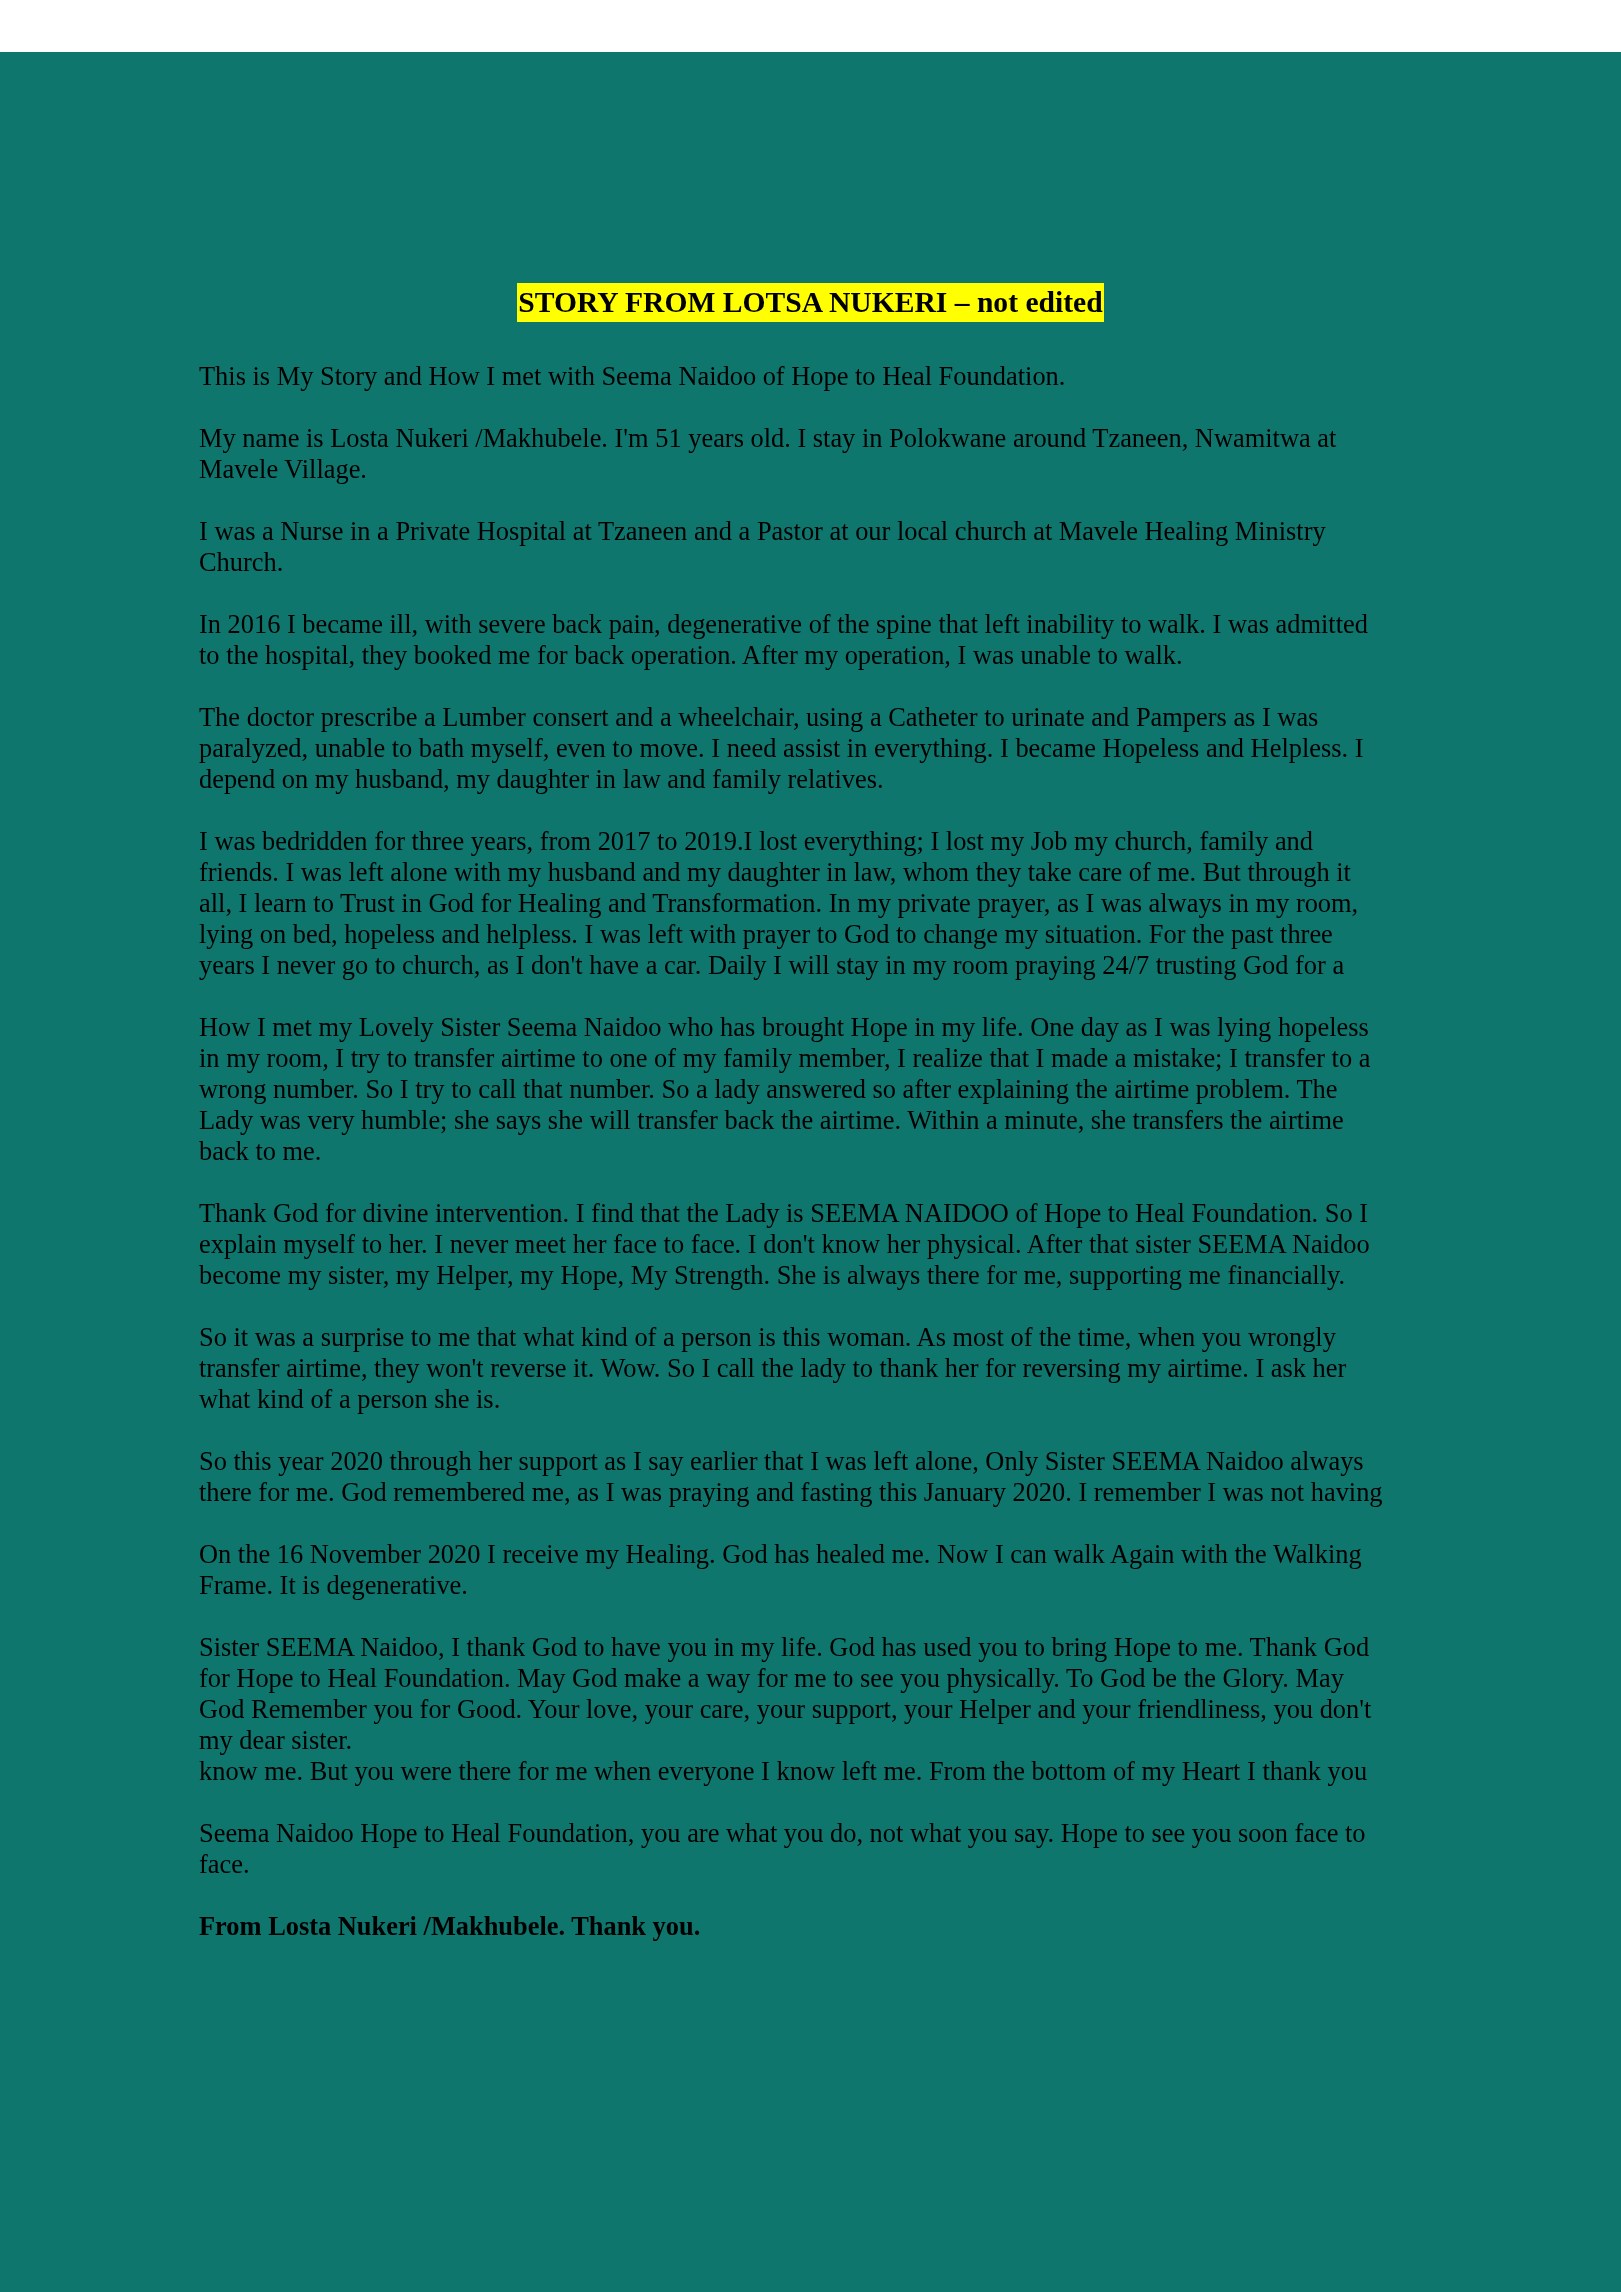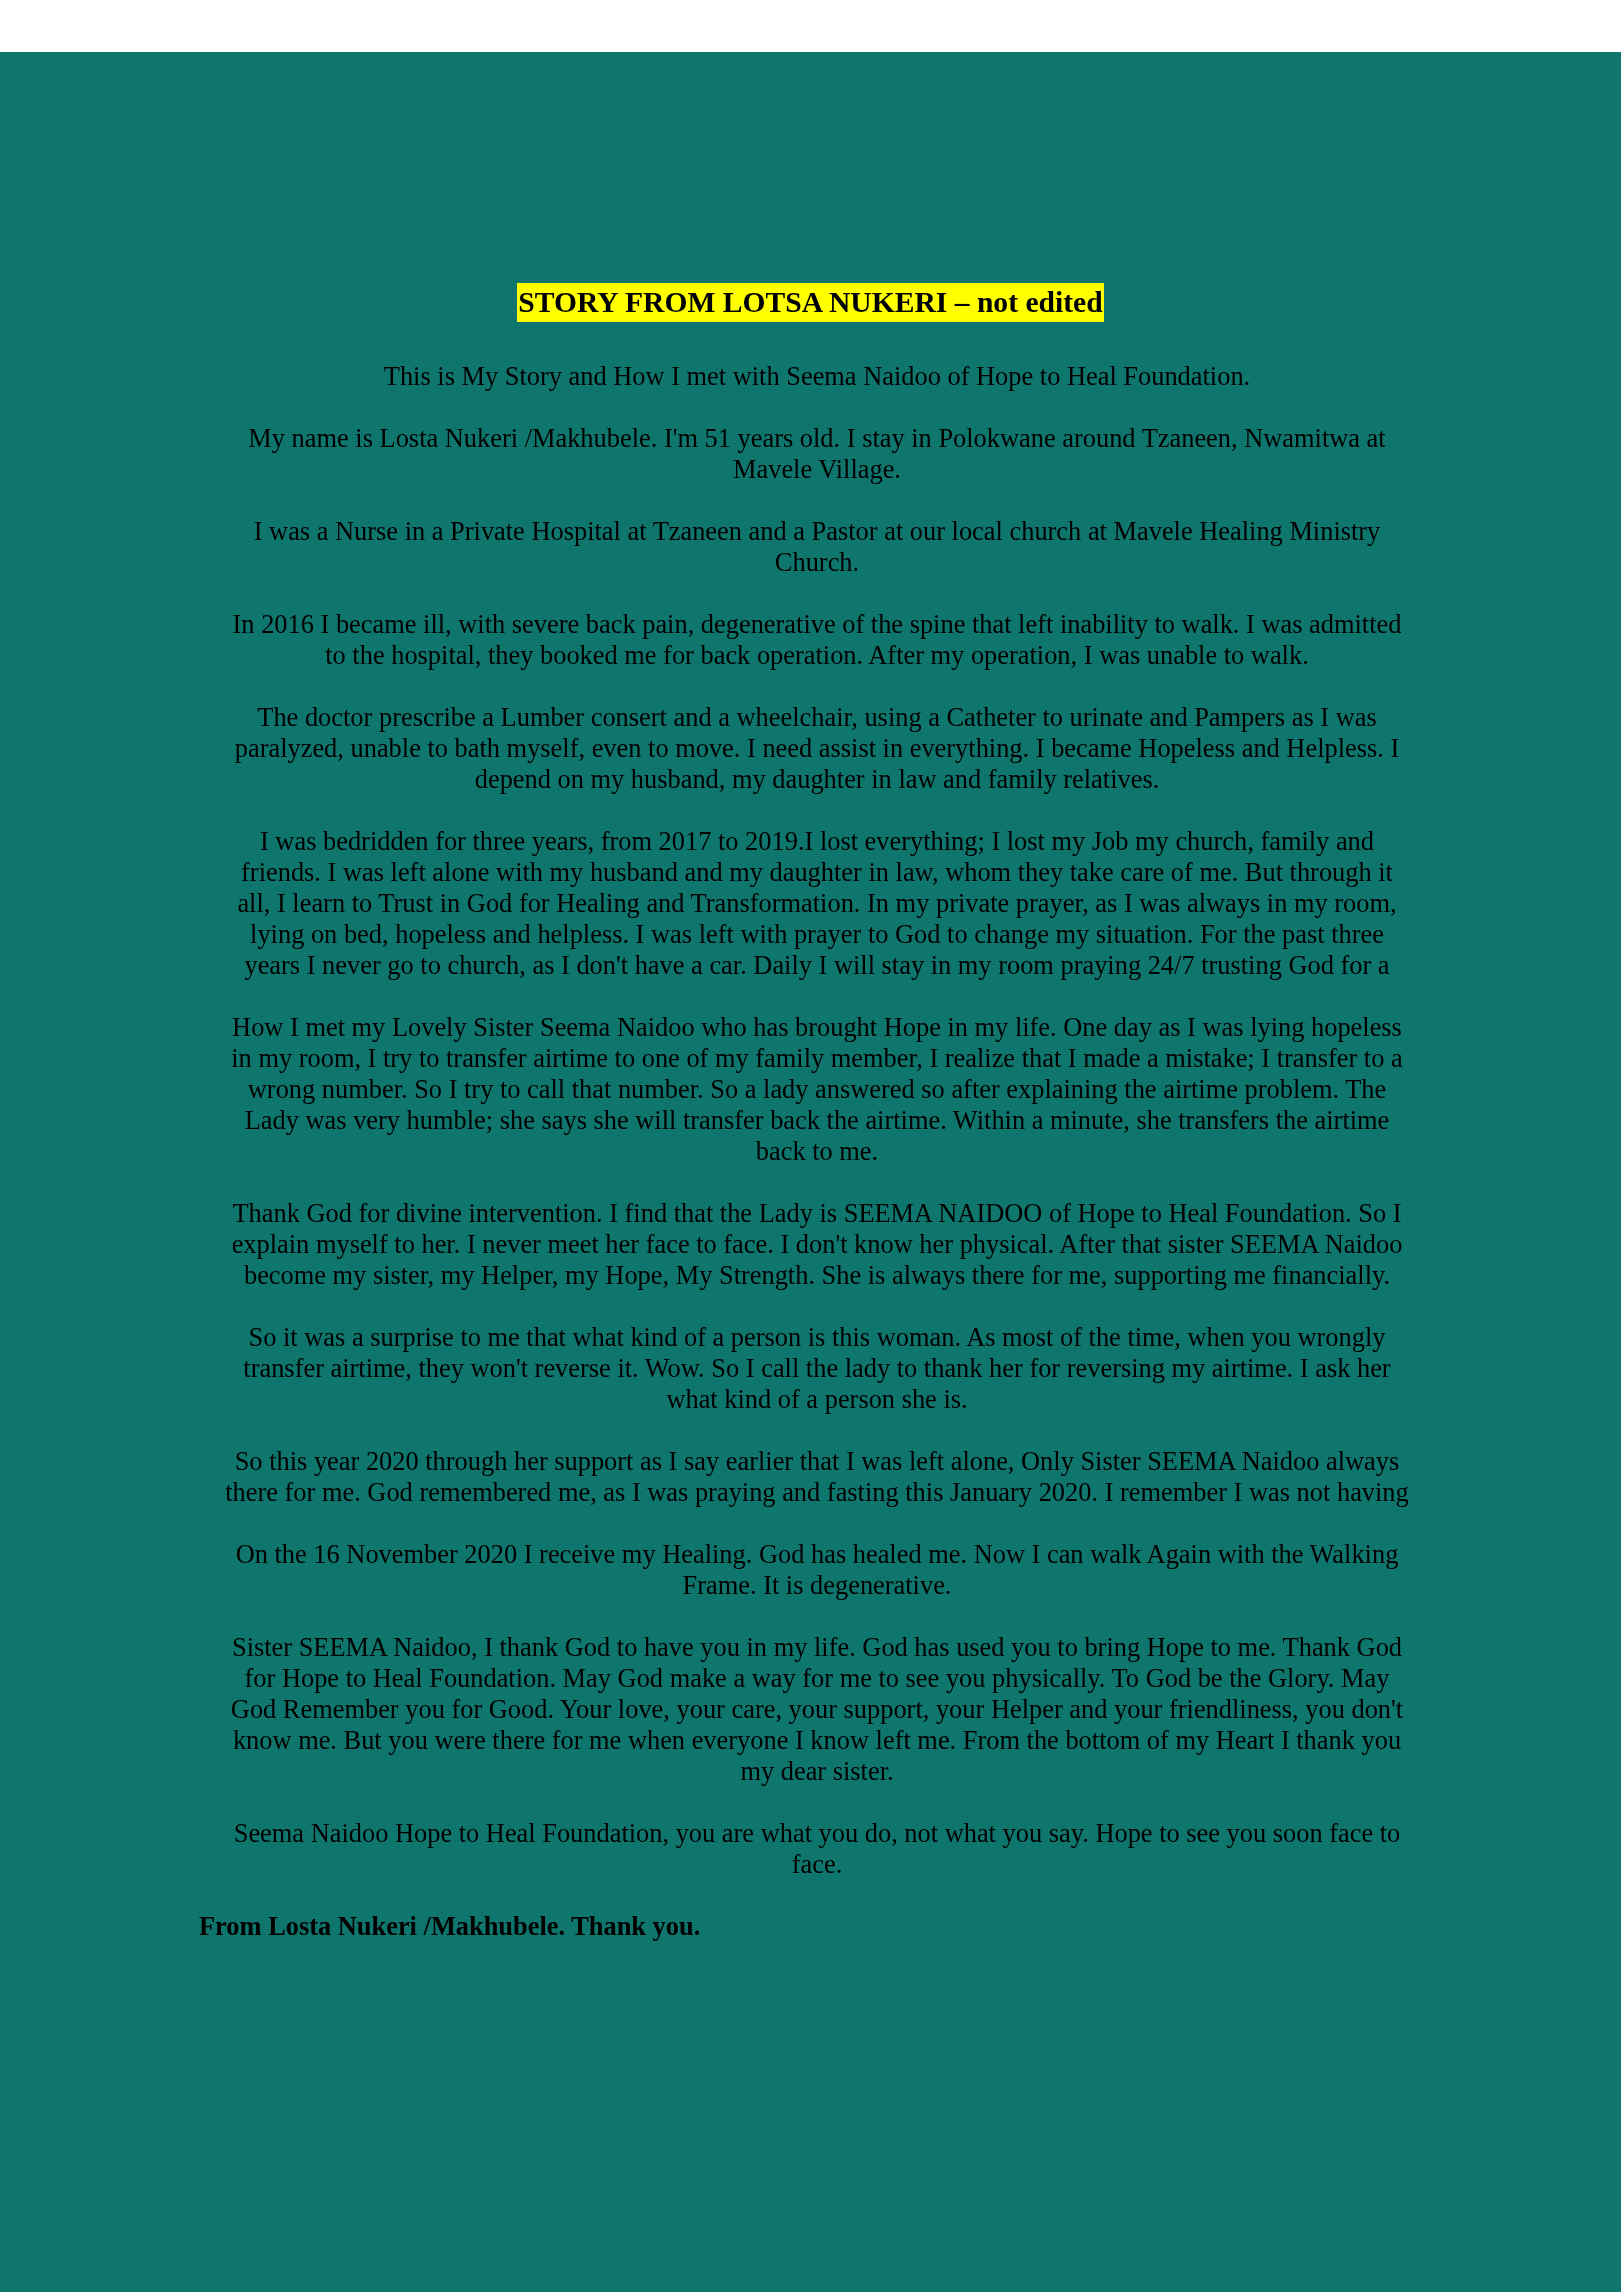--- a/index.html
+++ b/index.html
@@ -47,21 +47,20 @@
       font-size: 26.4px;
       line-height: 31px;
     }
     .para {
       margin: 0 0 31px 0;
       white-space: nowrap;
     }
     .line {
       display: block;
       height: 31px;
-      text-align: center;
     }
     .sign {
       font-weight: bold;
     }
   </style>
 </head>
 <body>
 
 <div class="page">
   <div class="title-wrap">
@@ -119,22 +118,22 @@
         <span class="line">there for me. God remembered me, as I was praying and fasting this January 2020. I remember I was not having</span>
       </p>
       <p class="para">
         <span class="line">On the 16 November 2020 I receive my Healing. God has healed me. Now I can walk Again with the Walking</span>
         <span class="line">Frame. It is degenerative.</span>
       </p>
       <p class="para">
         <span class="line">Sister SEEMA Naidoo, I thank God to have you in my life. God has used you to bring Hope to me. Thank God</span>
         <span class="line">for Hope to Heal Foundation. May God make a way for me to see you physically. To God be the Glory. May</span>
         <span class="line">God Remember you for Good. Your love, your care, your support, your Helper and your friendliness, you don't</span>
+        <span class="line">my dear sister.</span>
         <span class="line">know me. But you were there for me when everyone I know left me. From the bottom of my Heart I thank you</span>
-        <span class="line">my dear sister.</span>
       </p>
       <p class="para">
         <span class="line">Seema Naidoo Hope to Heal Foundation, you are what you do, not what you say. Hope to see you soon face to</span>
         <span class="line">face.</span>
       </p>
       <p class="para sign">From Losta Nukeri /Makhubele. Thank you.</p>
     </div>
 </div>
 
 

